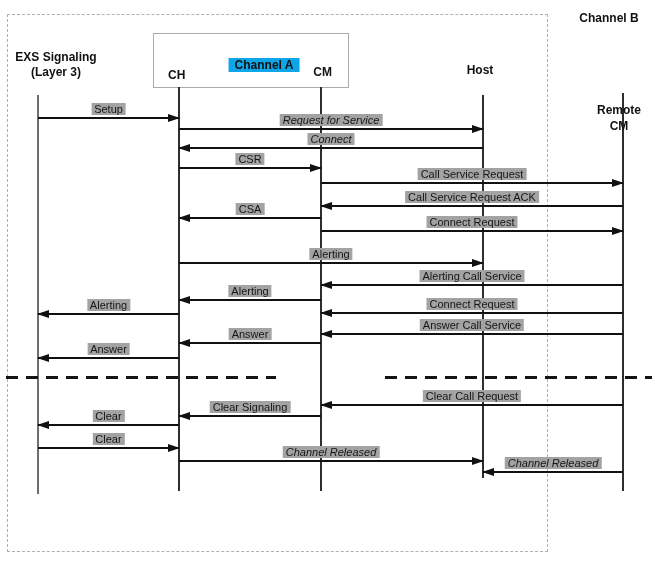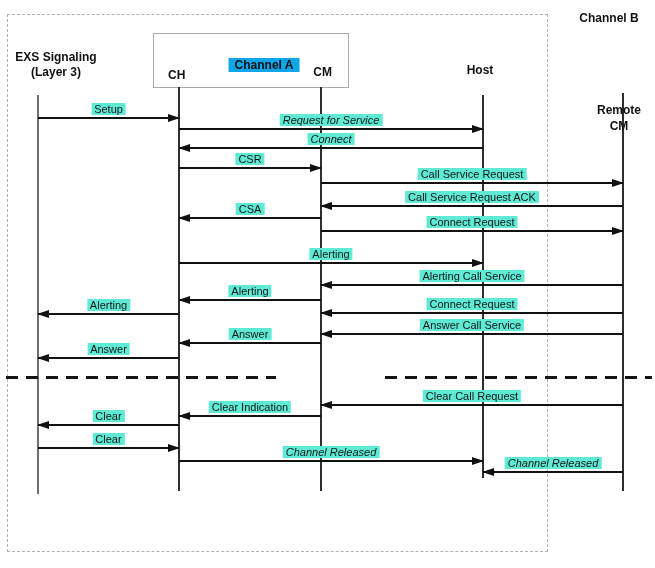--- a/index.html
+++ b/index.html
@@ -32,21 +32,21 @@
   
   .lifeline { position:absolute; width:2px; z-index:1; }
   
   .msg-line { position:absolute; height:2px; background:#111; z-index:3; }
   .head-r { position:absolute; right:-1px; top:-3px; width:0; height:0;
     border-top:4px solid transparent; border-bottom:4px solid transparent; border-left:12px solid #111; }
   .head-l { position:absolute; left:-1px; top:-3px; width:0; height:0;
     border-top:4px solid transparent; border-bottom:4px solid transparent; border-right:12px solid #111; }
   .msg-label {
     position:absolute; transform:translateX(-50%); font-size:11px; line-height:12px;
-    white-space:nowrap; background:#5eead4; padding:0 3px; z-index:2; color:#161616;
+    white-space:nowrap; background:#a3a3a3; padding:0 3px; z-index:2; color:#161616;
   }
   .msg-label.italic { font-style:italic; }
   
   .conn-seg { position:absolute; height:3px; top:376px; z-index:1;
     background:repeating-linear-gradient(90deg,#141414 0 12px,transparent 12px 20px); }
   .conn-label {
     position:absolute; left:329px; top:370px; transform:translateX(-50%);
     font-size:13px; letter-spacing:0.5px; background:#fff; padding:0 6px;
     z-index:2; white-space:nowrap;
   }
@@ -152,21 +152,21 @@
         <div class="head-l"></div>
       </div>
       <div class="msg-label" style="left: 108.5px; top: 343px;">Answer</div>
       <div class="msg-line" style="left: 321px; top: 404px; width: 302px; background: rgb(17, 17, 17);">
         <div class="head-l"></div>
       </div>
       <div class="msg-label" style="left: 472px; top: 390px;">Clear Call Request</div>
       <div class="msg-line" style="left: 179px; top: 415px; width: 142px; background: rgb(17, 17, 17);">
         <div class="head-l"></div>
       </div>
-      <div class="msg-label" style="left: 250px; top: 401px;">Clear Indication</div>
+      <div class="msg-label" style="left: 250px; top: 401px;">Clear Signaling</div>
       <div class="msg-line" style="left: 38px; top: 424px; width: 141px; background: rgb(17, 17, 17);">
         <div class="head-l"></div>
       </div>
       <div class="msg-label" style="left: 108.5px; top: 410px;">Clear</div>
       <div class="msg-line" style="left: 38px; top: 447px; width: 141px; background: rgb(17, 17, 17);">
         <div class="head-r"></div>
       </div>
       <div class="msg-label" style="left: 108.5px; top: 433px;">Clear</div>
       <div class="msg-line" style="left: 179px; top: 460px; width: 304px; background: rgb(17, 17, 17);">
         <div class="head-r"></div>

